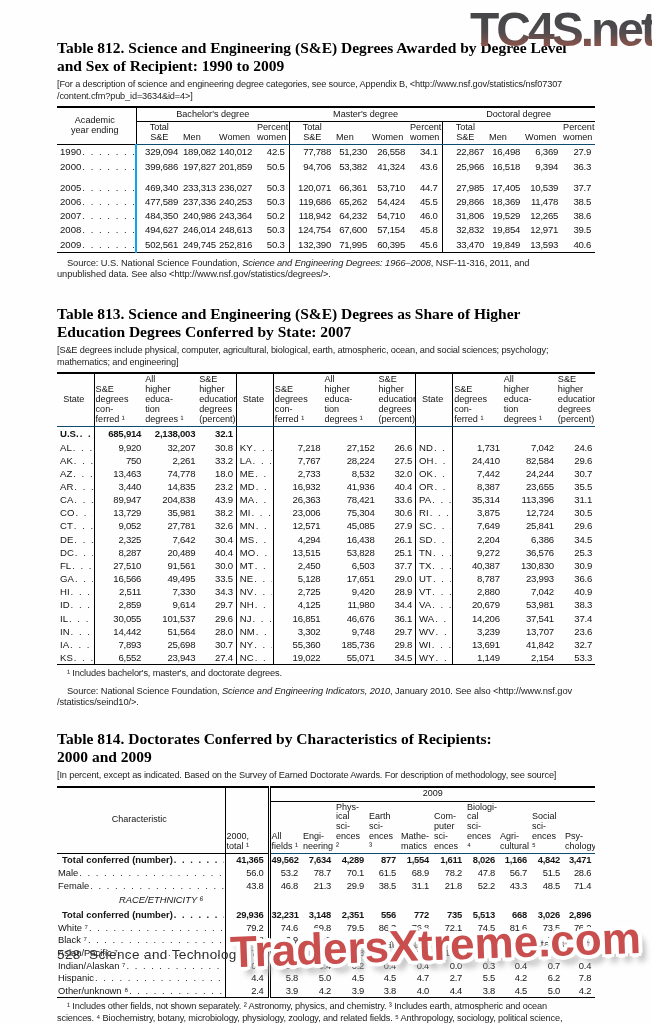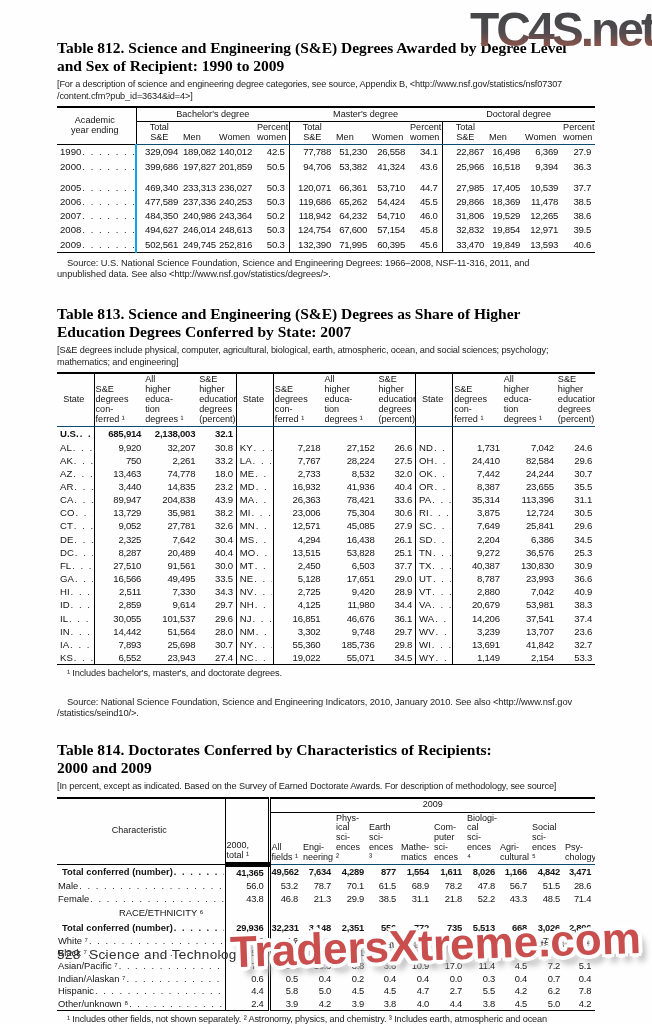--- a/index.html
+++ b/index.html
@@ -6,21 +6,21 @@
   .page{position:relative;width:652px;height:1024px;background:#fefefe;overflow:hidden;
         font-family:"Liberation Sans",sans-serif;color:#141414;margin:0 auto;}
   .content{position:absolute;left:57px;top:0;width:538px;}
 
   
   .title{font-family:"Liberation Serif",serif;font-weight:bold;font-size:15.5px;line-height:18px;
          color:#000;white-space:pre-line;margin:0;}
   .note{font-size:9.2px;line-height:11.5px;letter-spacing:-0.15px;white-space:pre-line;margin:4px 0 0;color:#1c1c1c;}
   .src{font-size:9.3px;line-height:11.3px;letter-spacing:-0.1px;white-space:pre-line;margin:5px 0 0;
        text-indent:10px;color:#1c1c1c;}
-  .src .it{}
+  .src .it{font-style:italic;}
   .fnote{font-size:9.2px;line-height:11.4px;letter-spacing:-0.15px;white-space:pre-line;margin:3px 0 0;
          text-indent:10px;color:#1c1c1c;}
 
   
   table{border-collapse:collapse;table-layout:fixed;width:538px;margin-top:4px;
         border-top:2px solid #000;border-bottom:1.5px solid #000;}
   th,td{margin:0;overflow:hidden;}
   thead th{font-weight:normal;font-size:9.1px;line-height:9.8px;white-space:pre-line;
            vertical-align:bottom;text-align:left;padding:1px 4px 2px 1px;}
   th.c{text-align:center;padding-right:1px;}
@@ -43,25 +43,25 @@
 
   
   .t813 td{font-size:9.6px;line-height:11.15px;}
   .t813 td.lbl{padding-left:3px;}
   .t813 td.n{padding-right:3px;}
 
   
   .t814 td{font-size:9.4px;line-height:10.6px;}
   .t814 thead th{font-size:9.0px;}
   .t814 .char{border-bottom:1px solid #000;}
-  .t814 .y2{border-bottom:5px solid #000000;}
+  .t814 .y2{border-bottom:1px solid #000000;}
   .t814 .spanner{text-align:center;border-bottom:1px solid #000;padding:1px 0 2px;}
   .t814 td.lbl{padding-left:1px;margin-left:22px;}
   .t814 tr.b td.lbl{padding-left:5px;}
-  .t814 td.sublbl{padding-left:62px;height:15px;vertical-align:middle;font-size:9.4px;}
+  .t814 td.sublbl{padding-left:62px;height:15px;vertical-align:middle;font-size:9.4px;font-style:italic;}
 
   
   .pagefoot{position:absolute;left:57px;top:947px;font-size:13.5px;letter-spacing:0.4px;
             color:#2e2e2e;white-space:pre;}
   .census{position:absolute;top:938px;right:57px;font-size:10.5px;letter-spacing:0.2px;color:#2a2a2a;}
 
   
   .wm{position:absolute;font-family:"Liberation Sans",sans-serif;font-weight:bold;z-index:9;pointer-events:none;}
   .wm-top{top:2px;right:-2px;font-size:48px;letter-spacing:-3px;
           background:linear-gradient(180deg,#47474a 30%,#514b4e 55%,#8a544b 80%,#8e5a51 100%);
@@ -886,21 +886,21 @@
                   <span class="dots">. . . . . . . . . . . . . . . . . . . . . . . . . . . . . . . . . . . . . . . . . . . . . . . . . . . . . . . . . . . . </span>
                 </span>
               </td>
               <td class="n vl">1,149</td>
               <td class="n">2,154</td>
               <td class="n">53.3</td>
             </tr>
           </tbody>
       </table>
       <p class="fnote">¹ Includes bachelor's, master's, and doctorate degrees.</p>
-      <p class="src" style="margin-top:17px;"><span>Source: National Science Foundation, </span><span class="it">Science and Engineering Indicators, 2010</span><span>, January 2010. See also &lt;http://www.nsf.gov
+      <p class="src" style="margin-top:6px;"><span>Source: National Science Foundation, </span><span class="it">Science and Engineering Indicators, 2010</span><span>, January 2010. See also &lt;http://www.nsf.gov
 /statistics/seind10/&gt;.</span></p>
     </div>
 
     <div style="margin-top:22px;">
       <h2 class="title">Table 814. Doctorates Conferred by Characteristics of Recipients:
 2000 and 2009</h2>
       <p class="note">[In percent, except as indicated. Based on the Survey of Earned Doctorate Awards. For description of methodology, see source]</p>
       <table class="t814">
         <colgroup>
           <col style="width:168px">

